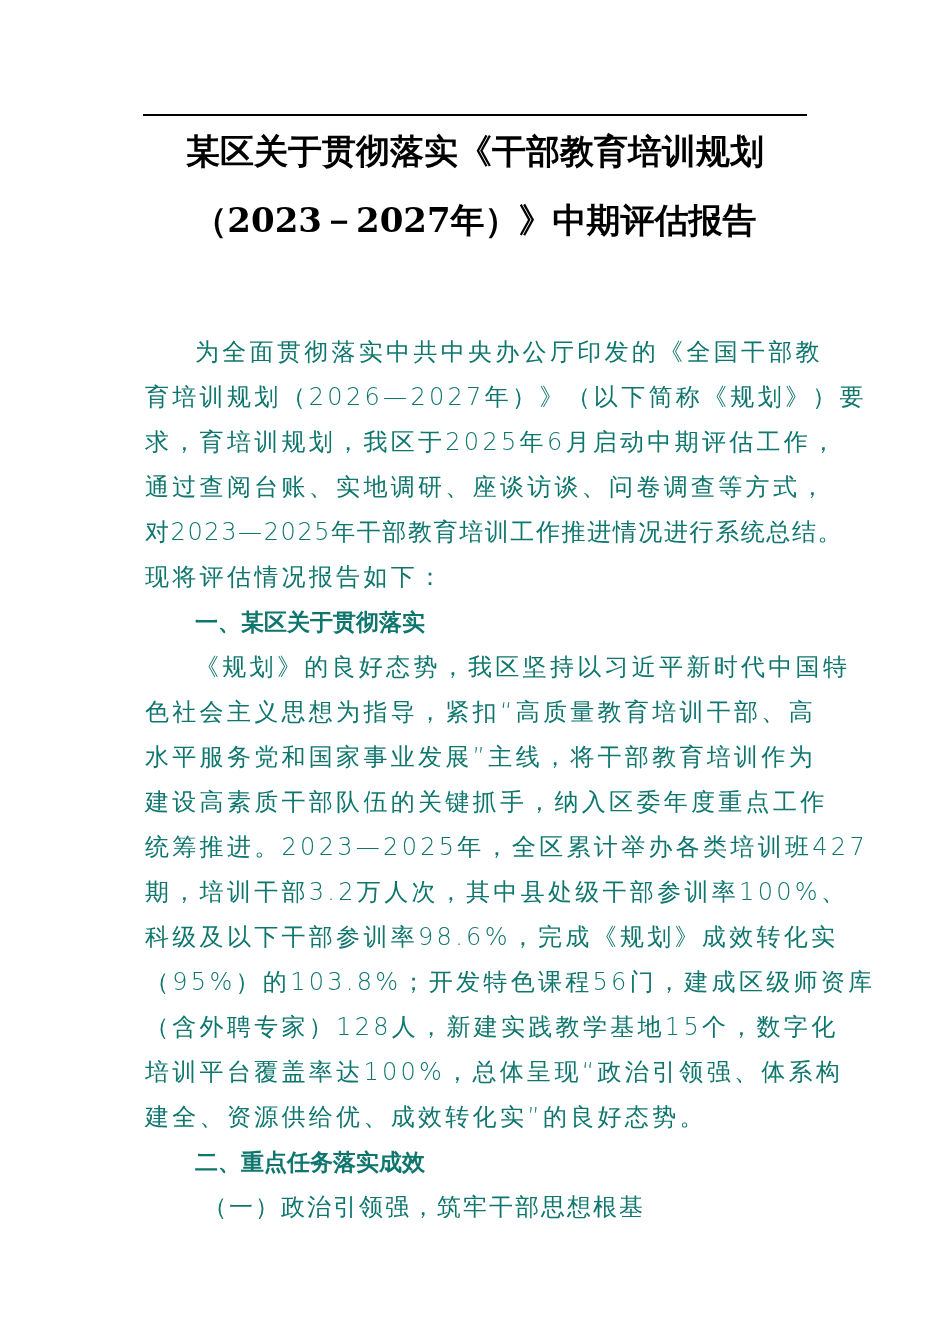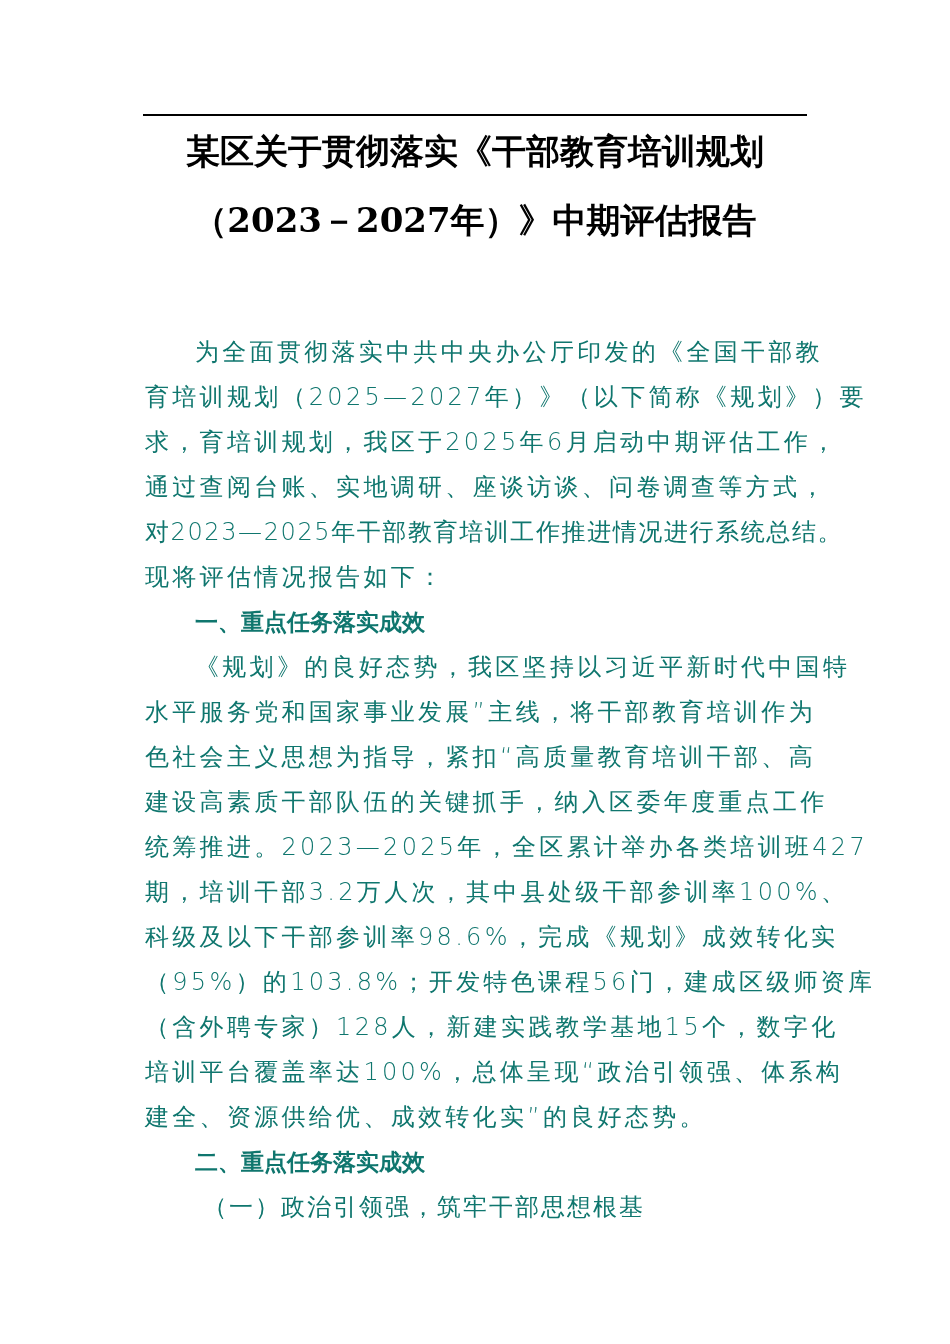--- a/index.html
+++ b/index.html
@@ -74,29 +74,29 @@
 <body>
 
 <div class="page">
   <div class="top-rule"></div>
 
   <div class="title l1">某区关于贯彻落实《干部教育培训规划</div>
   <div class="title l2">（2023－2027年）》中期评估报告</div>
 
   <div class="body">
     <div class="line indent">为全面贯彻落实中共中央办公厅印发的《全国干部教</div>
-    <div class="line">育培训规划（2025—2027年）》（以下简称《规划》）要</div>
+    <div class="line">育培训规划（2026—2027年）》（以下简称《规划》）要</div>
     <div class="line">求，育培训规划，我区于2025年6月启动中期评估工作，</div>
     <div class="line">通过查阅台账、实地调研、座谈访谈、问卷调查等方式，</div>
     <div class="line" style="letter-spacing:1.6px">对2023—2025年干部教育培训工作推进情况进行系统总结。</div>
     <div class="line">现将评估情况报告如下：</div>
-    <div class="line heading">一、重点任务落实成效</div>
+    <div class="line heading">一、某区关于贯彻落实</div>
     <div class="line indent">《规划》的良好态势，我区坚持以习近平新时代中国特</div>
+    <div class="line">色社会主义思想为指导，紧扣“高质量教育培训干部、高</div>
     <div class="line">水平服务党和国家事业发展”主线，将干部教育培训作为</div>
-    <div class="line">色社会主义思想为指导，紧扣“高质量教育培训干部、高</div>
     <div class="line">建设高素质干部队伍的关键抓手，纳入区委年度重点工作</div>
     <div class="line">统筹推进。2023—2025年，全区累计举办各类培训班427</div>
     <div class="line">期，培训干部3.2万人次，其中县处级干部参训率100%、</div>
     <div class="line">科级及以下干部参训率98.6%，完成《规划》成效转化实</div>
     <div class="line">（95%）的103.8%；开发特色课程56门，建成区级师资库</div>
     <div class="line">（含外聘专家）128人，新建实践教学基地15个，数字化</div>
     <div class="line">培训平台覆盖率达100%，总体呈现“政治引领强、体系构</div>
     <div class="line">建全、资源供给优、成效转化实”的良好态势。</div>
     <div class="line heading">二、重点任务落实成效</div>
     <div class="line subheading">（一）政治引领强，筑牢干部思想根基</div>

